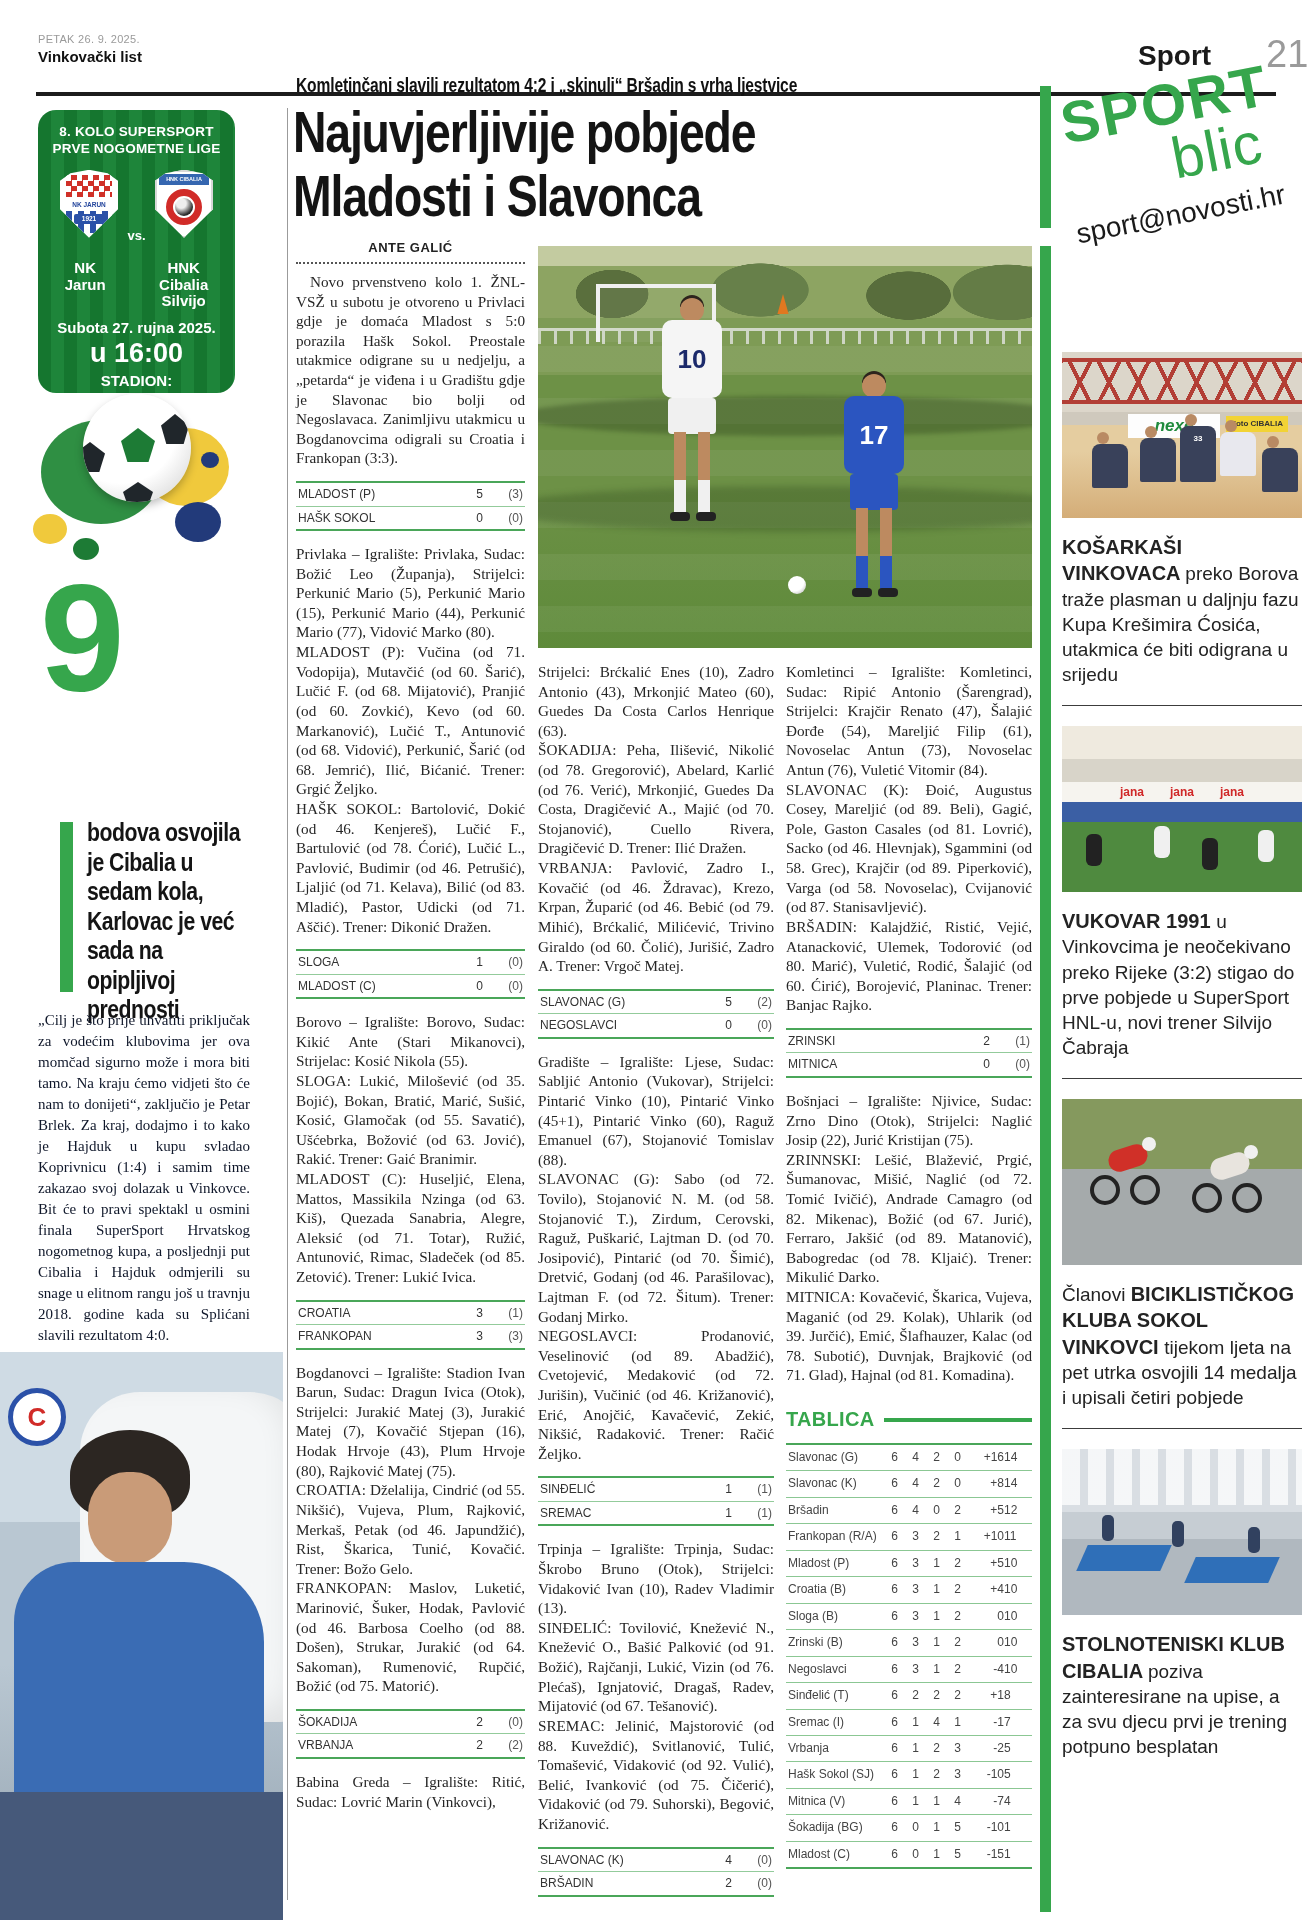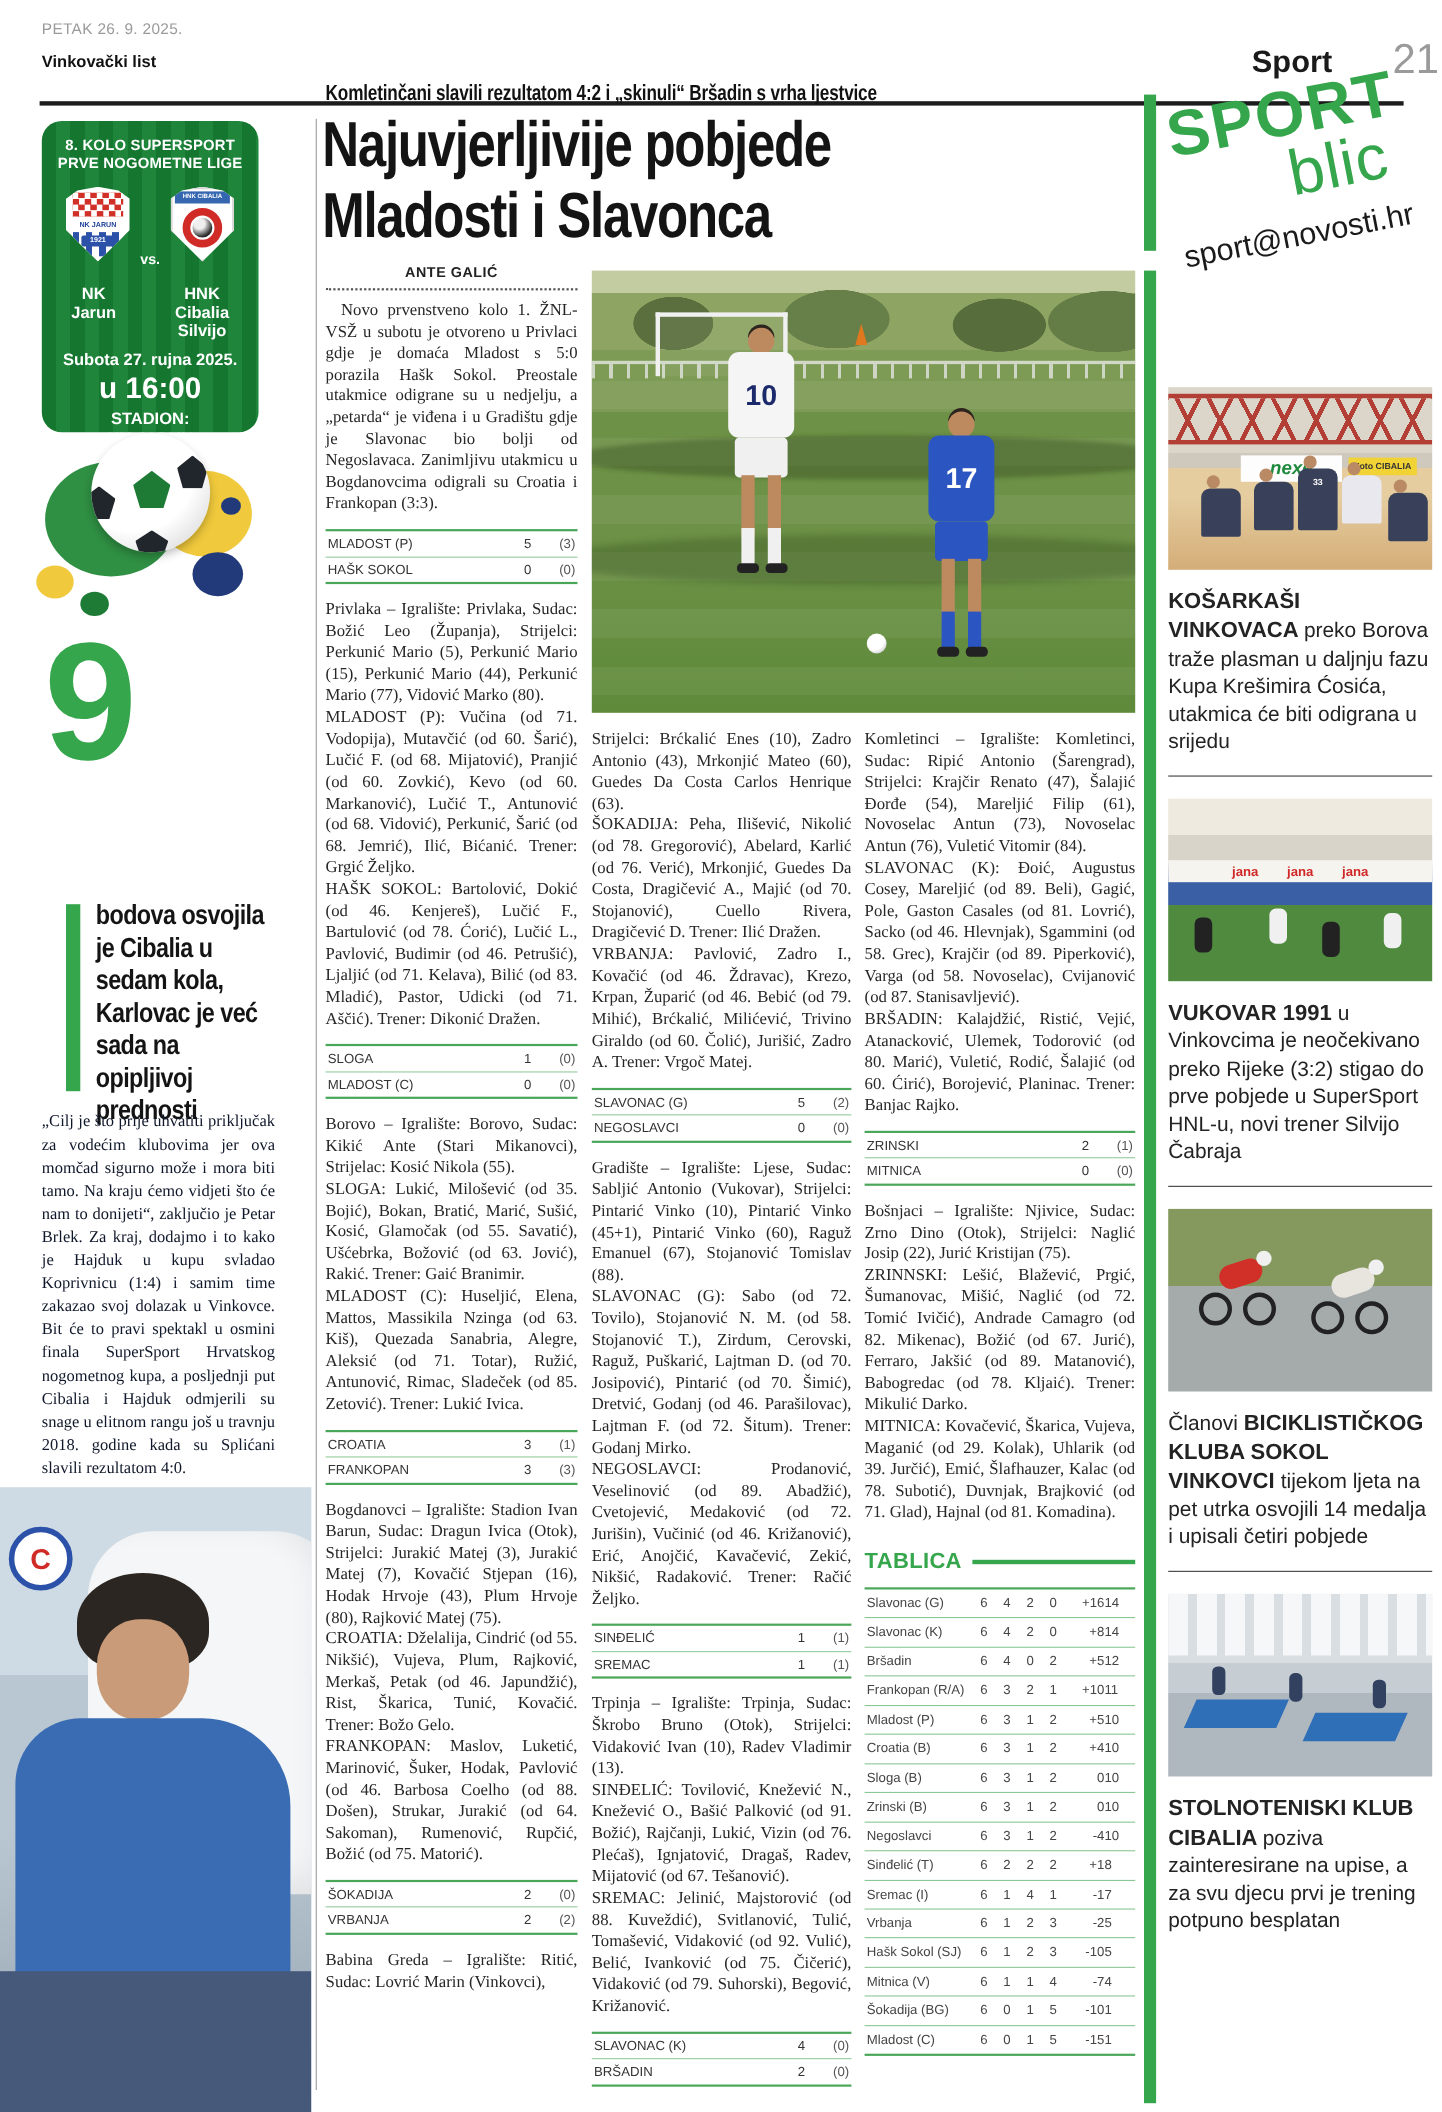--- a/index.html
+++ b/index.html
@@ -2,21 +2,21 @@
 <html><head>
 <meta charset="utf-8">
 <style>
   * { margin:0; padding:0; box-sizing:border-box; }
   html,body { width:1311px; height:1920px; }
   body { position:relative; background:#fff; overflow:hidden;
          font-family:"Liberation Sans", sans-serif; color:#222; }
   .abs { position:absolute; }
 
   
-  .hdr-date { left:38px; top:18px; font-size:14px; color:#9a9a9a; letter-spacing:.3px; }
+  .hdr-date { left:38px; top:33px; font-size:11px; color:#9a9a9a; letter-spacing:.3px; }
   .hdr-pub  { left:38px; top:48px; font-size:15px; font-weight:700; color:#111; }
   .hdr-section { left:1138px; top:40px; font-size:28px; font-weight:600; color:#1a1a1a; }
   .hdr-page { left:1266px; top:33px; font-size:38px; font-weight:400; color:#9a9a9a; }
   .hdr-rule { left:36px; top:92px; width:1240px; height:4px; background:#1c1c1c; }
 
   
   .promo { left:38px; top:110px; width:197px; height:283px; border-radius:18px;
     background:repeating-linear-gradient(90deg,#15762f 0 13px,#1e853a 13px 26px);
     color:#fff; text-align:center; padding-top:14px; }
   .promo-title { font-size:13.5px; font-weight:800; line-height:1.25; letter-spacing:.2px; }

